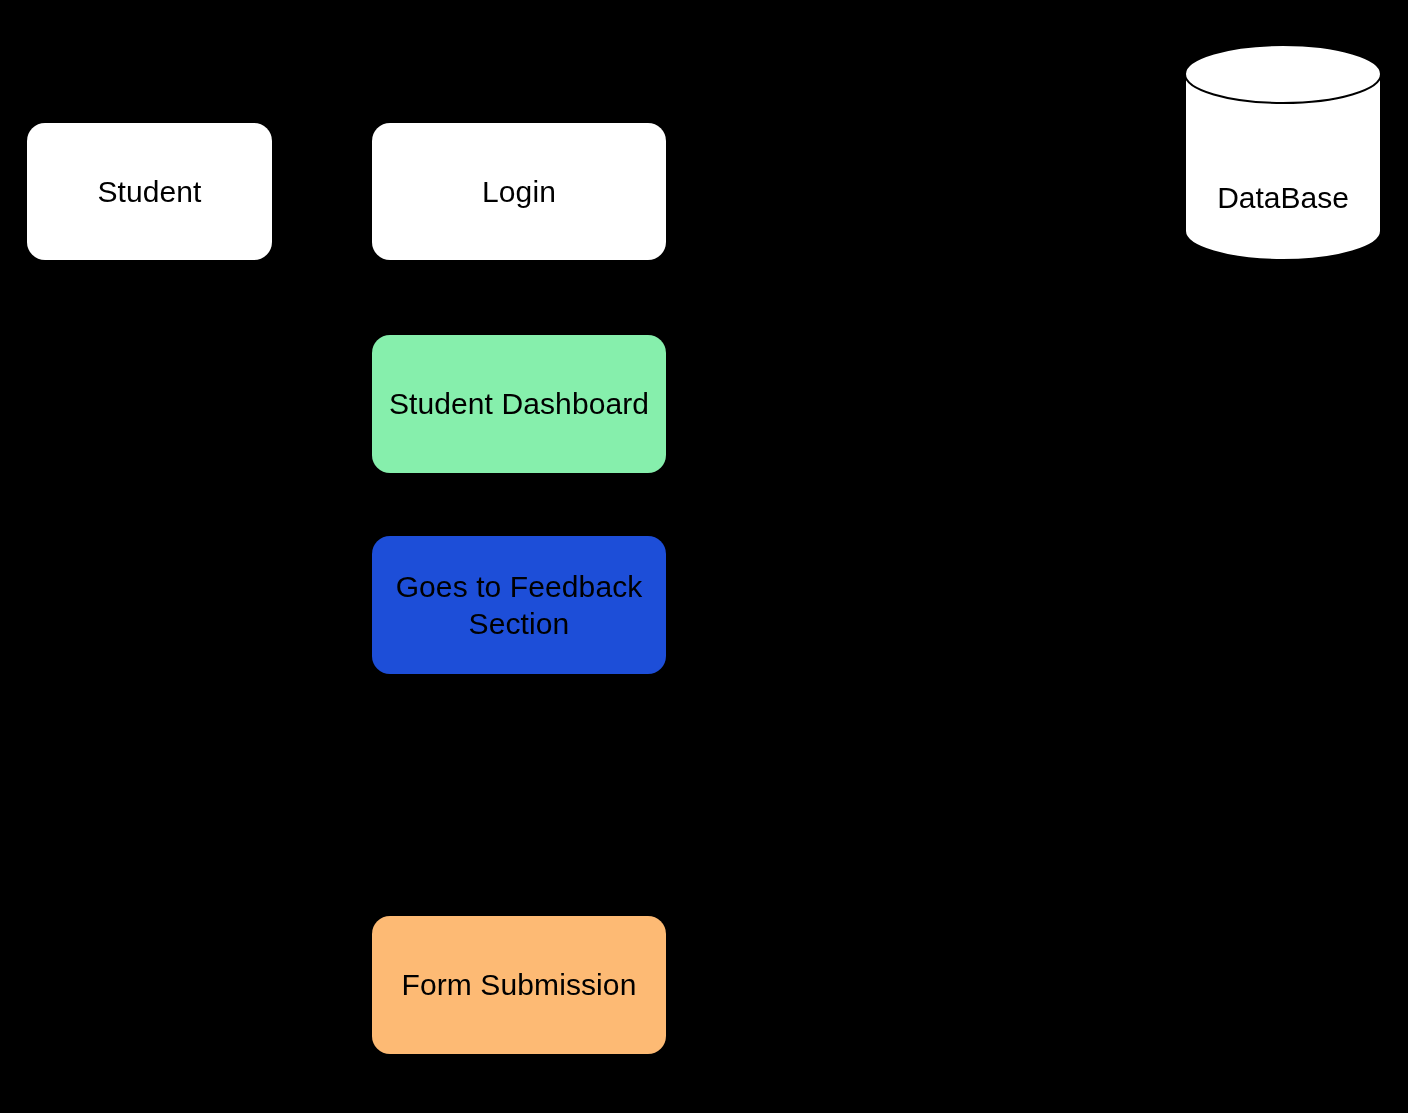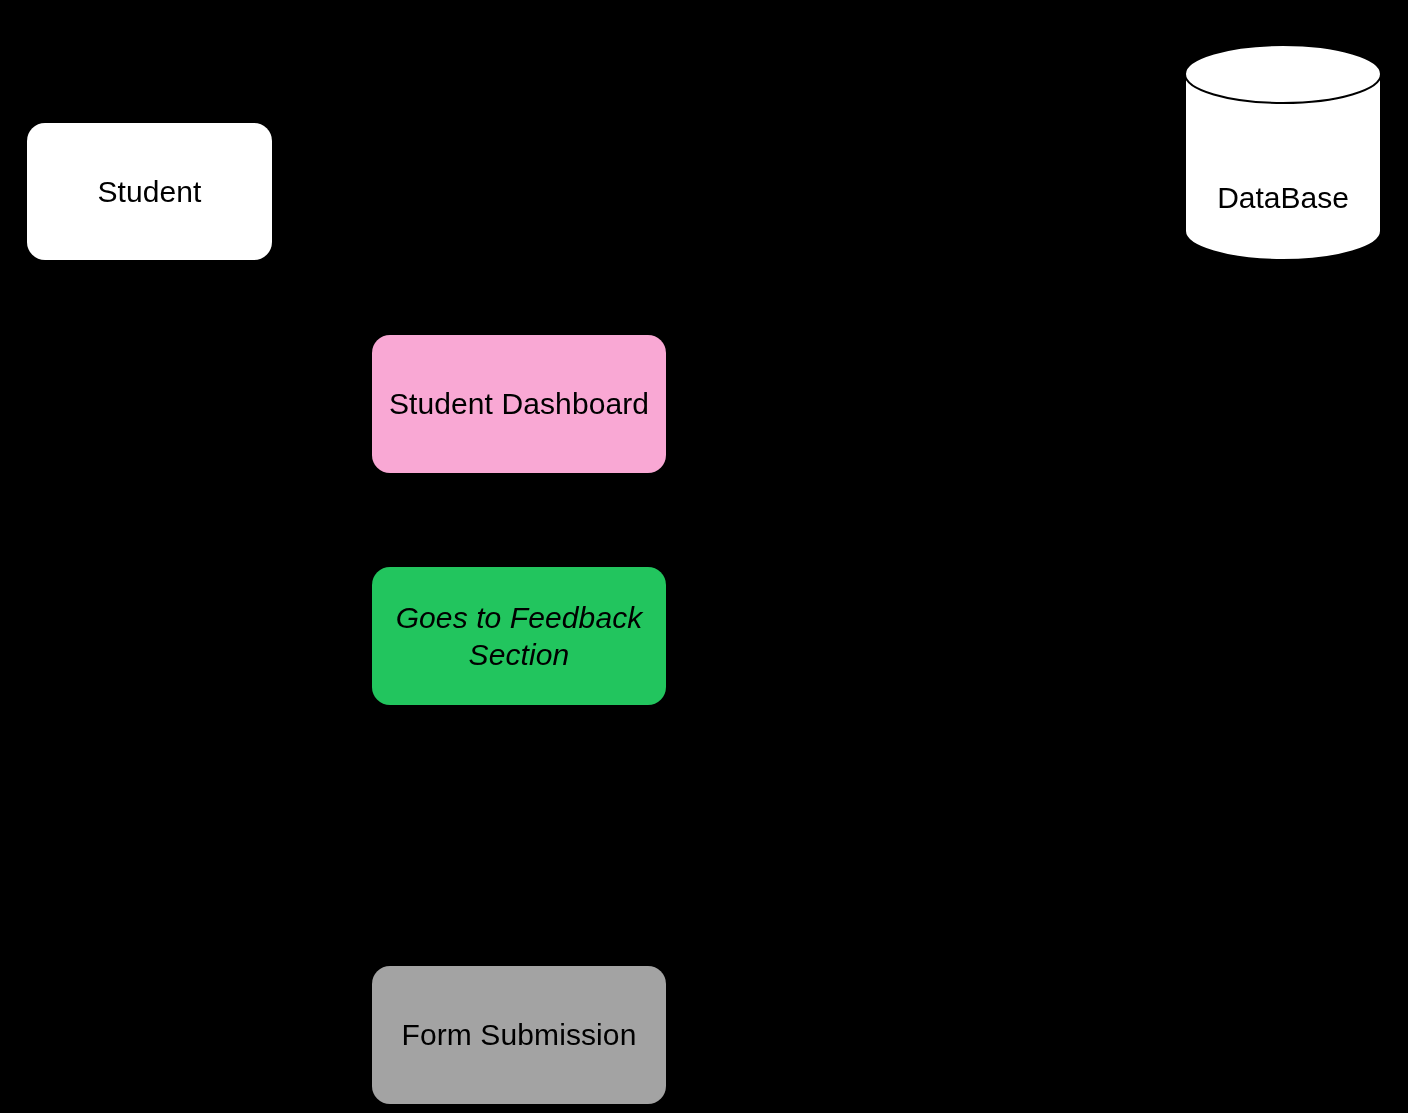--- a/index.html
+++ b/index.html
@@ -61,32 +61,35 @@
 </style>
 </head>
 <body style="background: rgb(0, 0, 0);">
 
 <div id="canvas" style="background: rgb(0, 0, 0);">
 
   <div class="node" style="left: 27px; top: 107px; width: 245px; height: 137px; background: rgb(255, 255, 255); color: rgb(0, 0, 0);">
     <span class="node-label">Student</span>
   </div>
 
+  <div class="node" style="left: 372px; top: 107px; width: 294px; height: 137px; background: rgb(255, 255, 255); color: rgb(0, 0, 0);">
+    <span class="node-label">Login</span>
+  </div>
 
-  <div class="node" style="left: 372px; top: 319px; width: 294px; height: 138px; background: #f9a8d4; color: rgb(0, 0, 0);">
+  <div class="node" style="left: 372px; top: 319px; width: 294px; height: 138px; background: #86efac; color: rgb(0, 0, 0);">
     <span class="node-label">Student Dashboard</span>
   </div>
 
-  <div class="node" style="left: 372px; top: 551px; width: 294px; height: 138px; background: #22c55e; color: rgb(0, 0, 0); font-style: italic;">
+  <div class="node" style="left: 372px; top: 520px; width: 294px; height: 138px; background: #1d4ed8; color: rgb(0, 0, 0);">
     <span class="node-label">Goes to Feedback
 Section</span>
   </div>
 
 
-  <div class="node" style="left: 372px; top: 950px; width: 294px; height: 138px; background: #a3a3a3; color: rgb(0, 0, 0);">
+  <div class="node" style="left: 372px; top: 900px; width: 294px; height: 138px; background: #fdba74; color: rgb(0, 0, 0);">
     <span class="node-label">Form Submission</span>
   </div>
 
   <div class="cylinder" style="left: 1184px; top: 28px; width: 198px; height: 217px;">
     <svg width="198" height="217" viewBox="0 0 198 217" preserveAspectRatio="none">
       <path d="M1,30 L1,187 A98,29 0 0 0 197,187 L197,30 Z" fill="#ffffff" stroke="#000000" stroke-width="2"></path>
       <ellipse cx="99" cy="30" rx="98" ry="29" fill="#ffffff" stroke="#000000" stroke-width="2"></ellipse>
     </svg>
     <span class="cylinder-label" style="top: 135px;">DataBase</span>
   </div>

